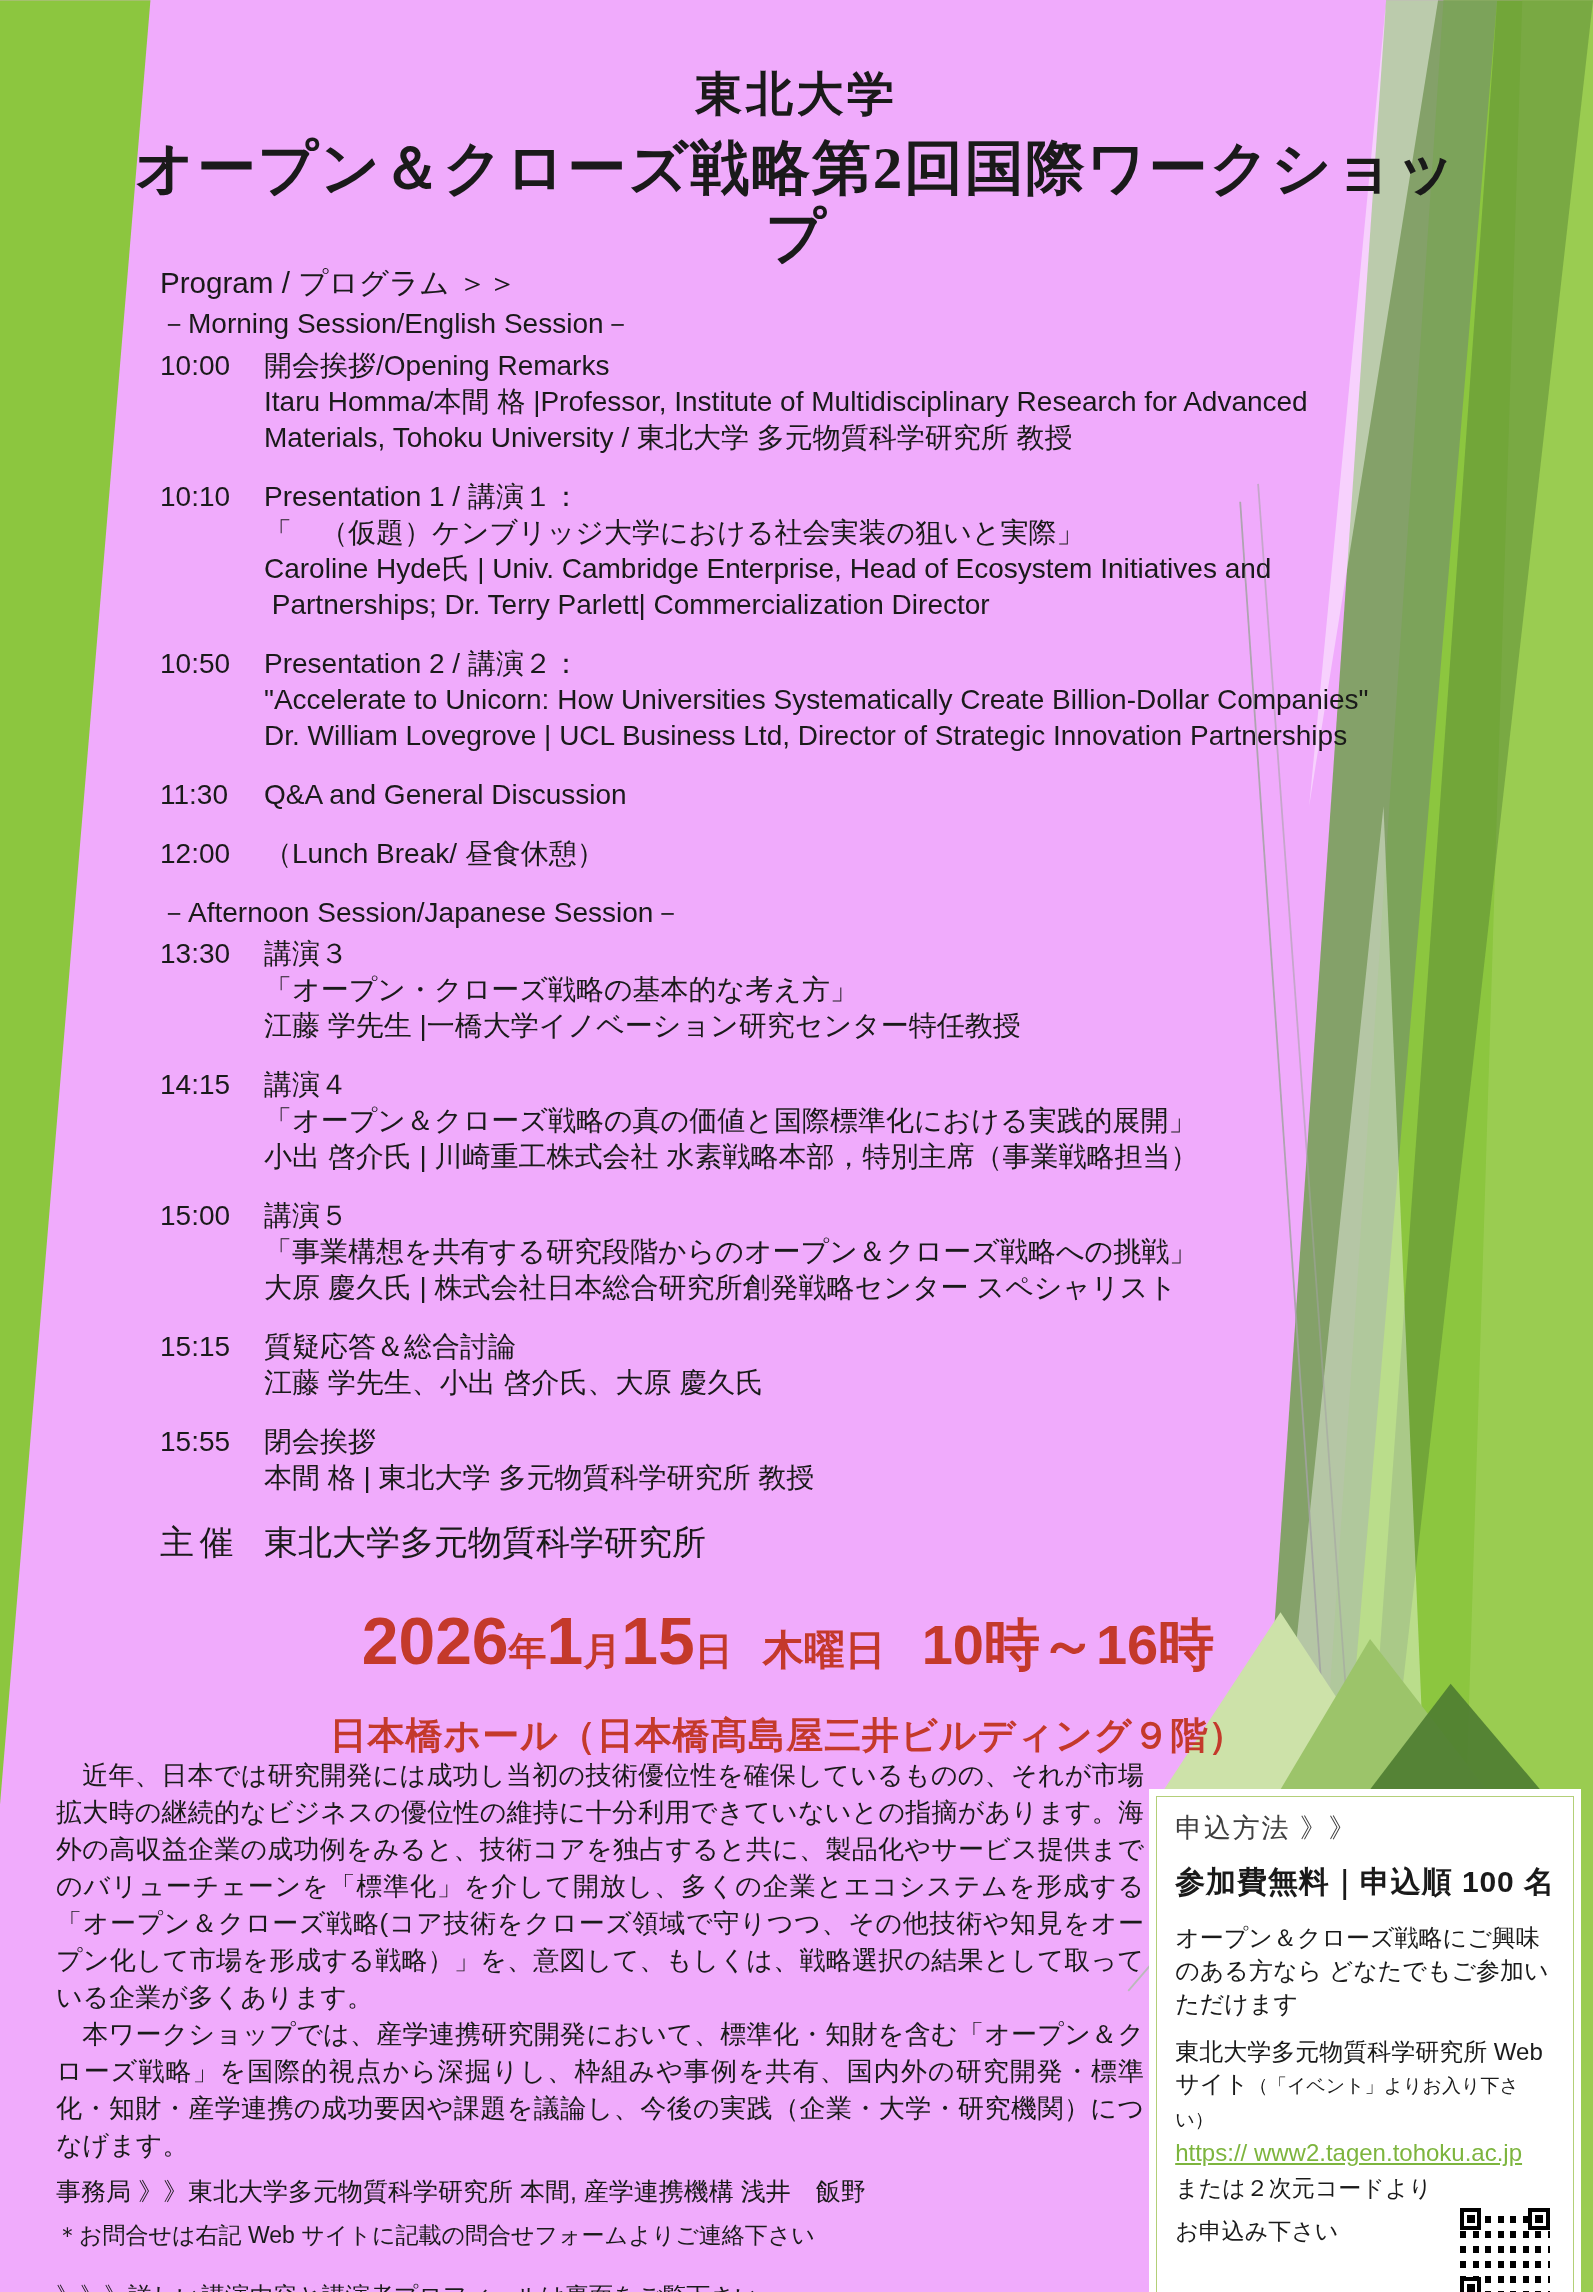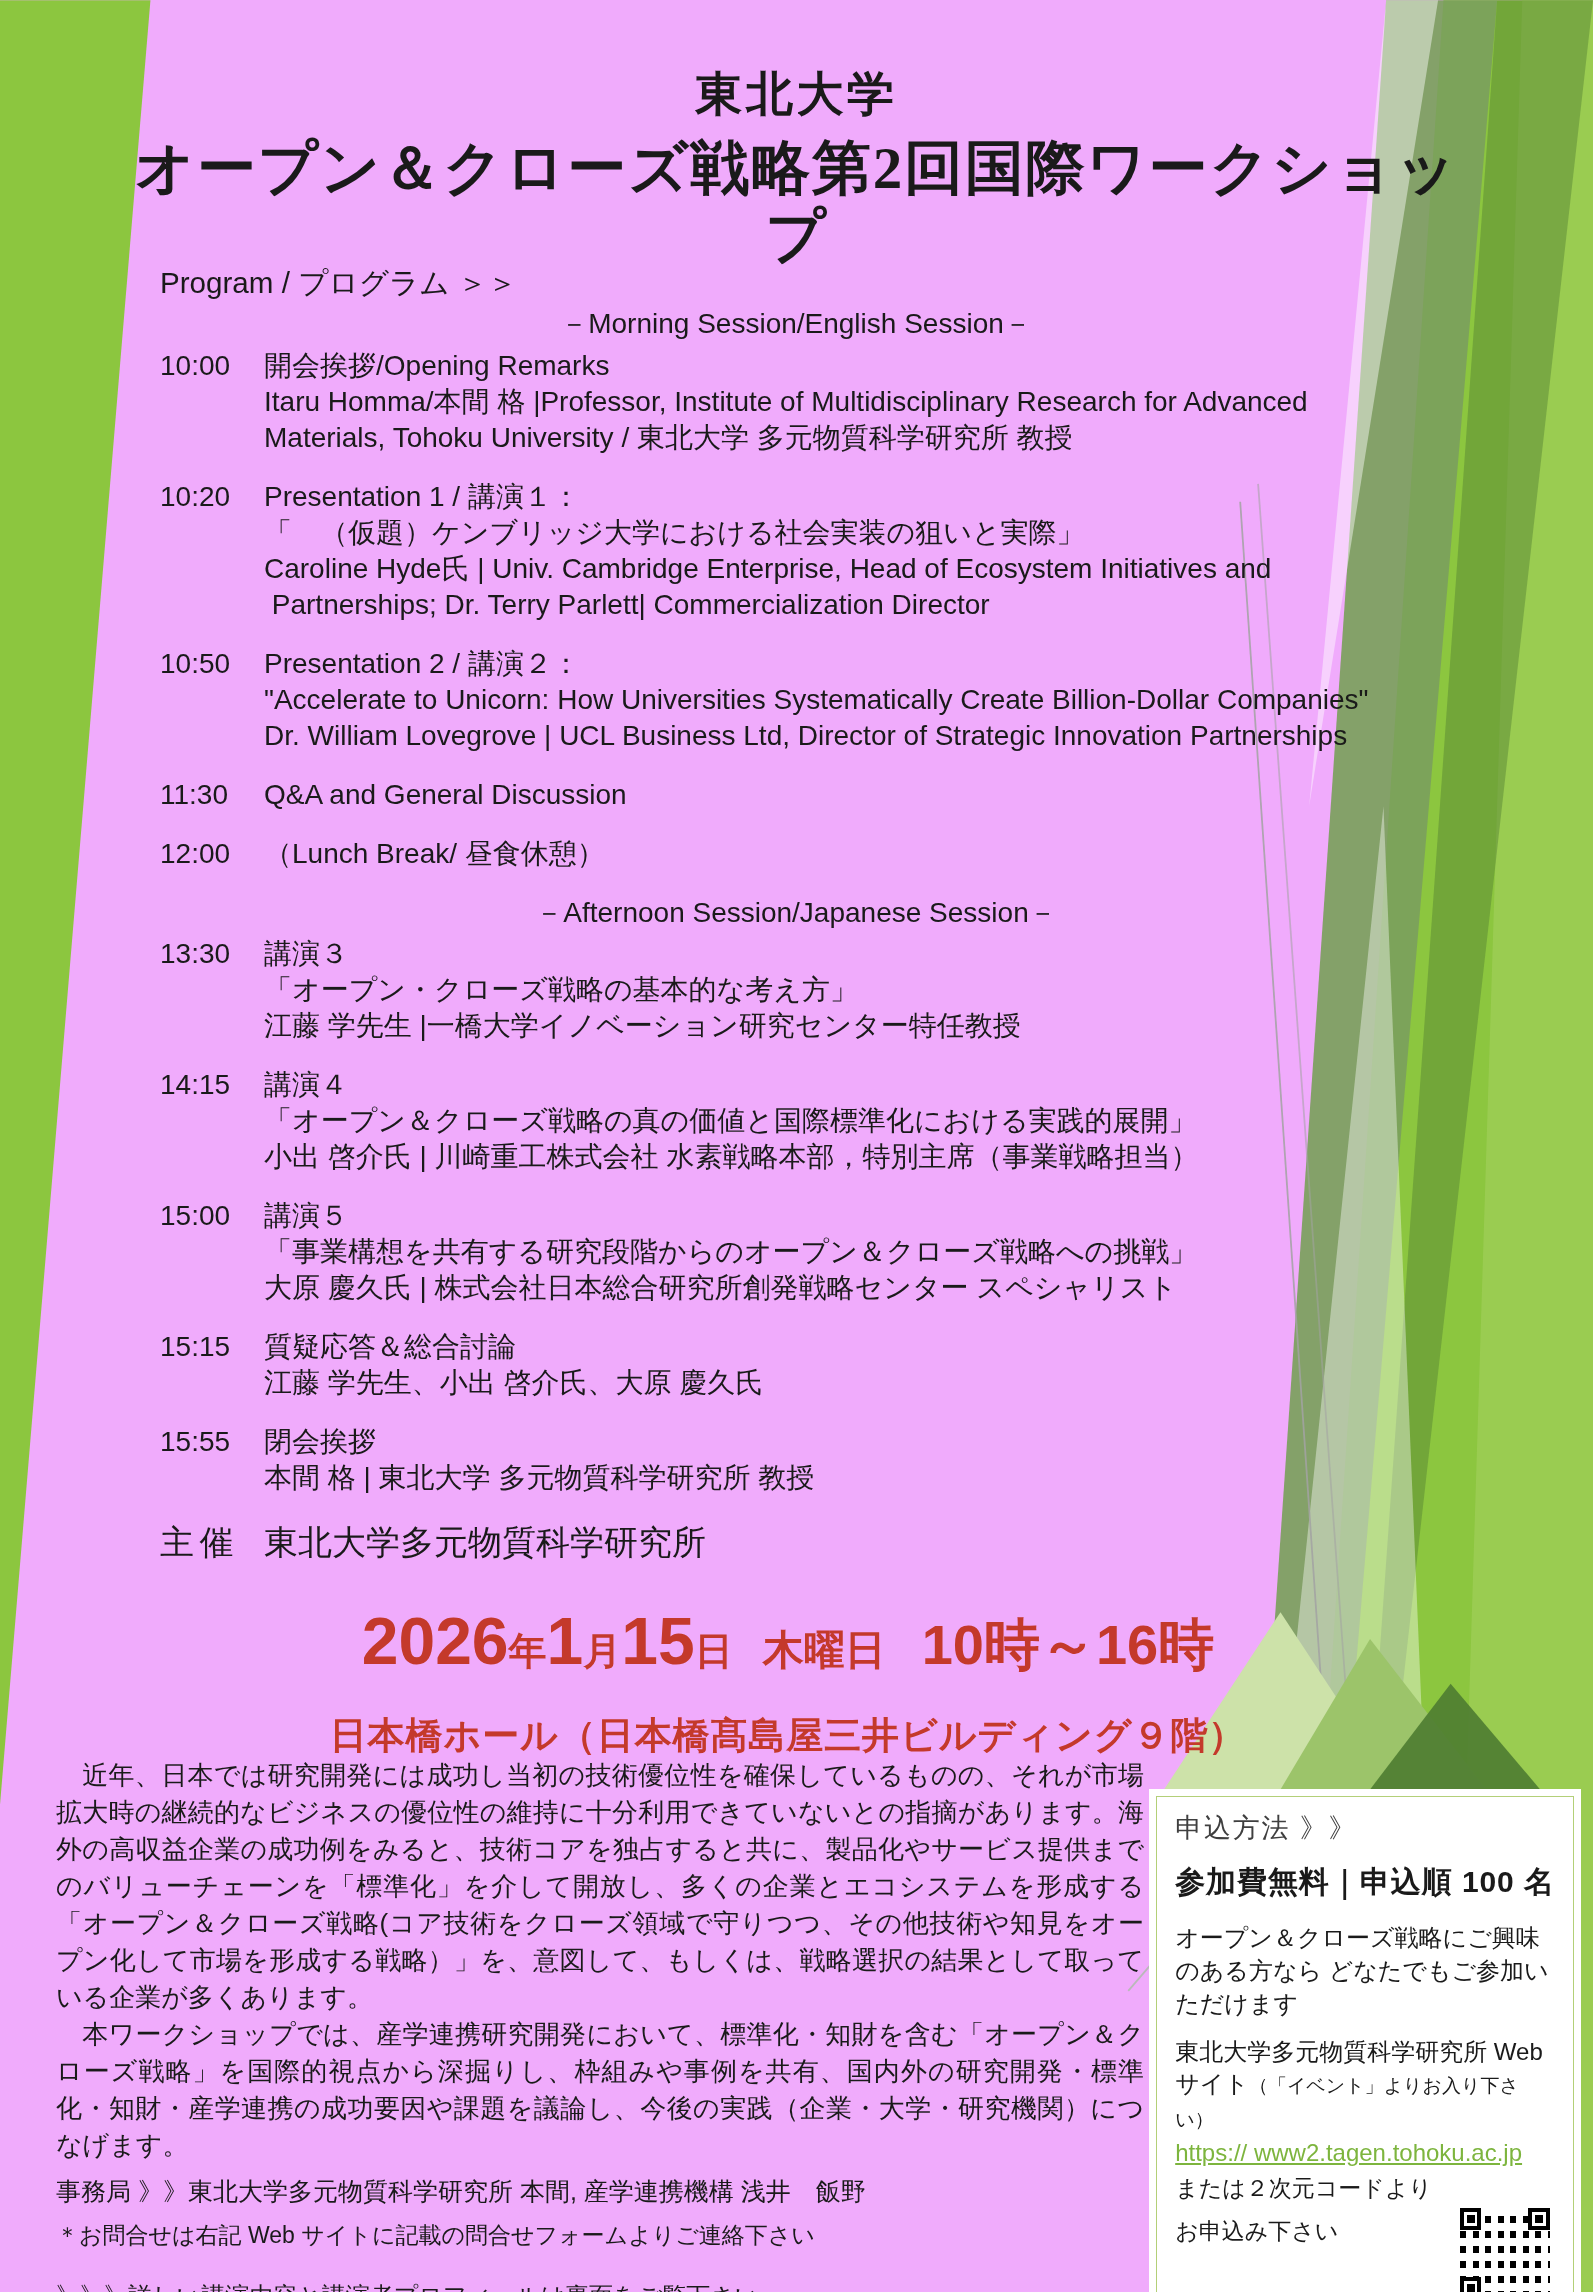--- a/index.html
+++ b/index.html
@@ -9,21 +9,21 @@
   .layer{position:absolute;z-index:2;}
 
   
   .header{left:134px;top:63px;width:1325px;text-align:center;font-family:"Liberation Serif","DejaVu Serif",serif;}
   .university{font-size:47px;font-weight:600;letter-spacing:3.6px;}
   .main-title{font-size:59px;font-weight:700;margin:9px 0 0;letter-spacing:1.8px;line-height:1.15;}
 
   
   .program{left:160px;top:265px;width:1272px;font-size:28px;line-height:36px;}
   .p-heading{font-size:29.6px;margin-bottom:5.4px;}
-  .session{margin:1.8px 0 5.4px;text-align:center;}
+  .session{margin:1.8px 0 5.4px;}
   .item{display:flex;margin-bottom:23px;}
   .item:last-of-type{margin-bottom:0;}
   .time{width:104px;flex:none;}
   .lines{flex:1;}
   .line{white-space:pre;}
   .align-right{text-align:right;padding-right:161px;}
 
   .organizer{display:flex;margin-top:28px;font-size:34px;font-weight:500;}
   .organizer .olabel{width:104px;flex:none;letter-spacing:5.4px;}
 
@@ -106,21 +106,21 @@
     <div class="item">
       <div class="time">10:00</div>
       <div class="lines">
         <div class="line">開会挨拶/Opening Remarks</div>
         <div class="line">Itaru Homma/本間 格 |Professor, Institute of Multidisciplinary Research for Advanced</div>
         <div class="line">Materials, Tohoku University / 東北大学 多元物質科学研究所 教授</div>
       </div>
     </div>
 
     <div class="item">
-      <div class="time">10:20</div>
+      <div class="time">10:10</div>
       <div class="lines">
         <div class="line">Presentation 1 / 講演１：</div>
         <div class="line">「　（仮題）ケンブリッジ大学における社会実装の狙いと実際」</div>
         <div class="line">Caroline Hyde氏 | Univ. Cambridge Enterprise, Head of Ecosystem Initiatives and</div>
         <div class="line"> Partnerships; Dr. Terry Parlett| Commercialization Director</div>
       </div>
     </div>
 
     <div class="item">
       <div class="time">10:50</div>

